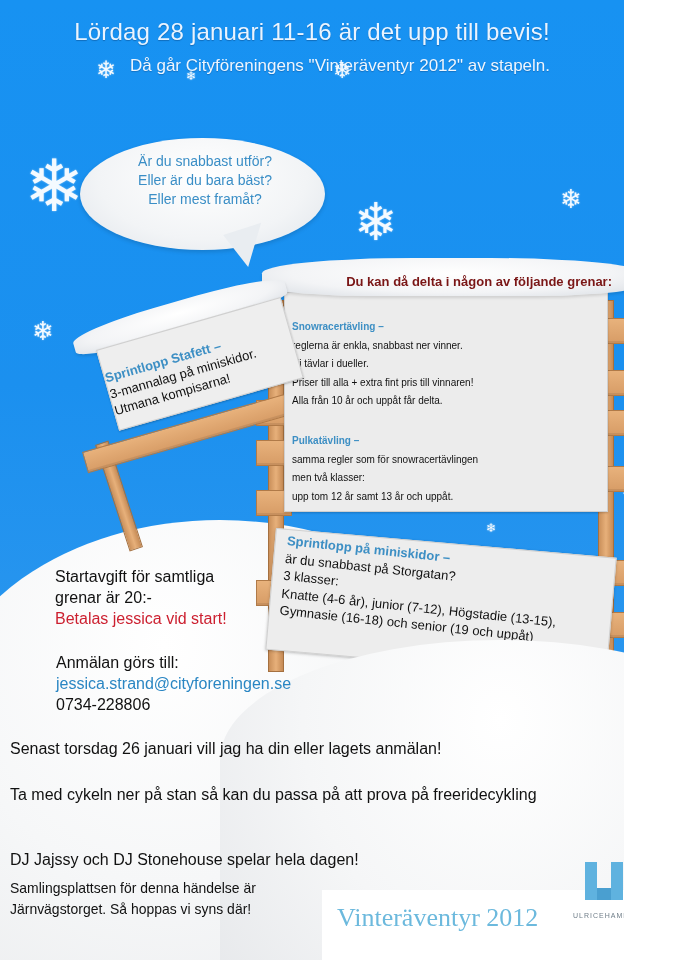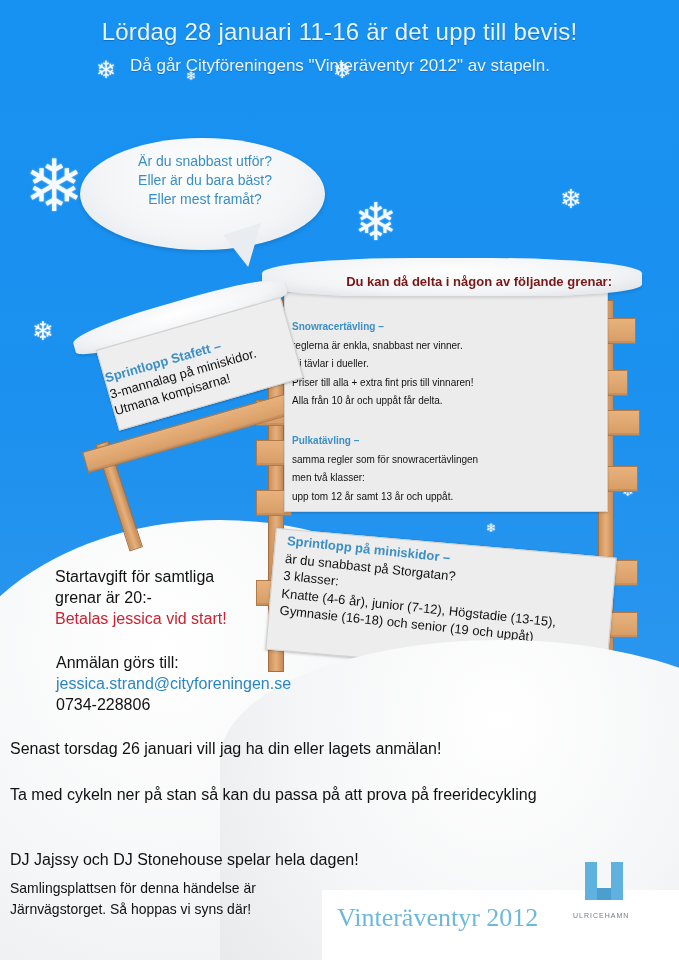--- a/index.html
+++ b/index.html
@@ -1,17 +1,17 @@
 <!DOCTYPE html>
 <html><head>
 <meta charset="utf-8">
 <style>
   html, body { margin:0; padding:0; }
   body { width:679px; height:960px; overflow:hidden; font-family:"Liberation Sans", sans-serif; }
-  .poster { position:relative; width:679px; height:960px; background:#1a8ff0; overflow:hidden; }
+  .poster { position:relative; width:624px; height:960px; background:#1a8ff0; overflow:hidden; }
   .sky-grad { position:absolute; inset:0; background:linear-gradient(180deg,#1792f2 0%,#1b90ef 40%,#2a96ee 70%,#2a96ee 100%); }
 
   .title { position:absolute; left:0; right:0; top:18px; text-align:center; color:#eaf4ff; font-size:24px; letter-spacing:0.2px; text-shadow:0 1px 1px rgba(0,40,90,0.35); }
   .subtitle { position:absolute; left:130px; top:56px; color:#eef6ff; font-size:17px; text-shadow:0 1px 1px rgba(0,40,90,0.3); }
 
   .flake { position:absolute; color:#f4faff; line-height:1; text-shadow:0 0 2px rgba(255,255,255,0.6); }
 
   .bubble { position:absolute; left:80px; top:138px; width:245px; height:112px; border-radius:50%;
             background:radial-gradient(ellipse at 50% 35%, #ffffff 0%, #f2f4f6 60%, #dfe4ea 100%);
             box-shadow:0 2px 4px rgba(0,0,0,0.15); }

